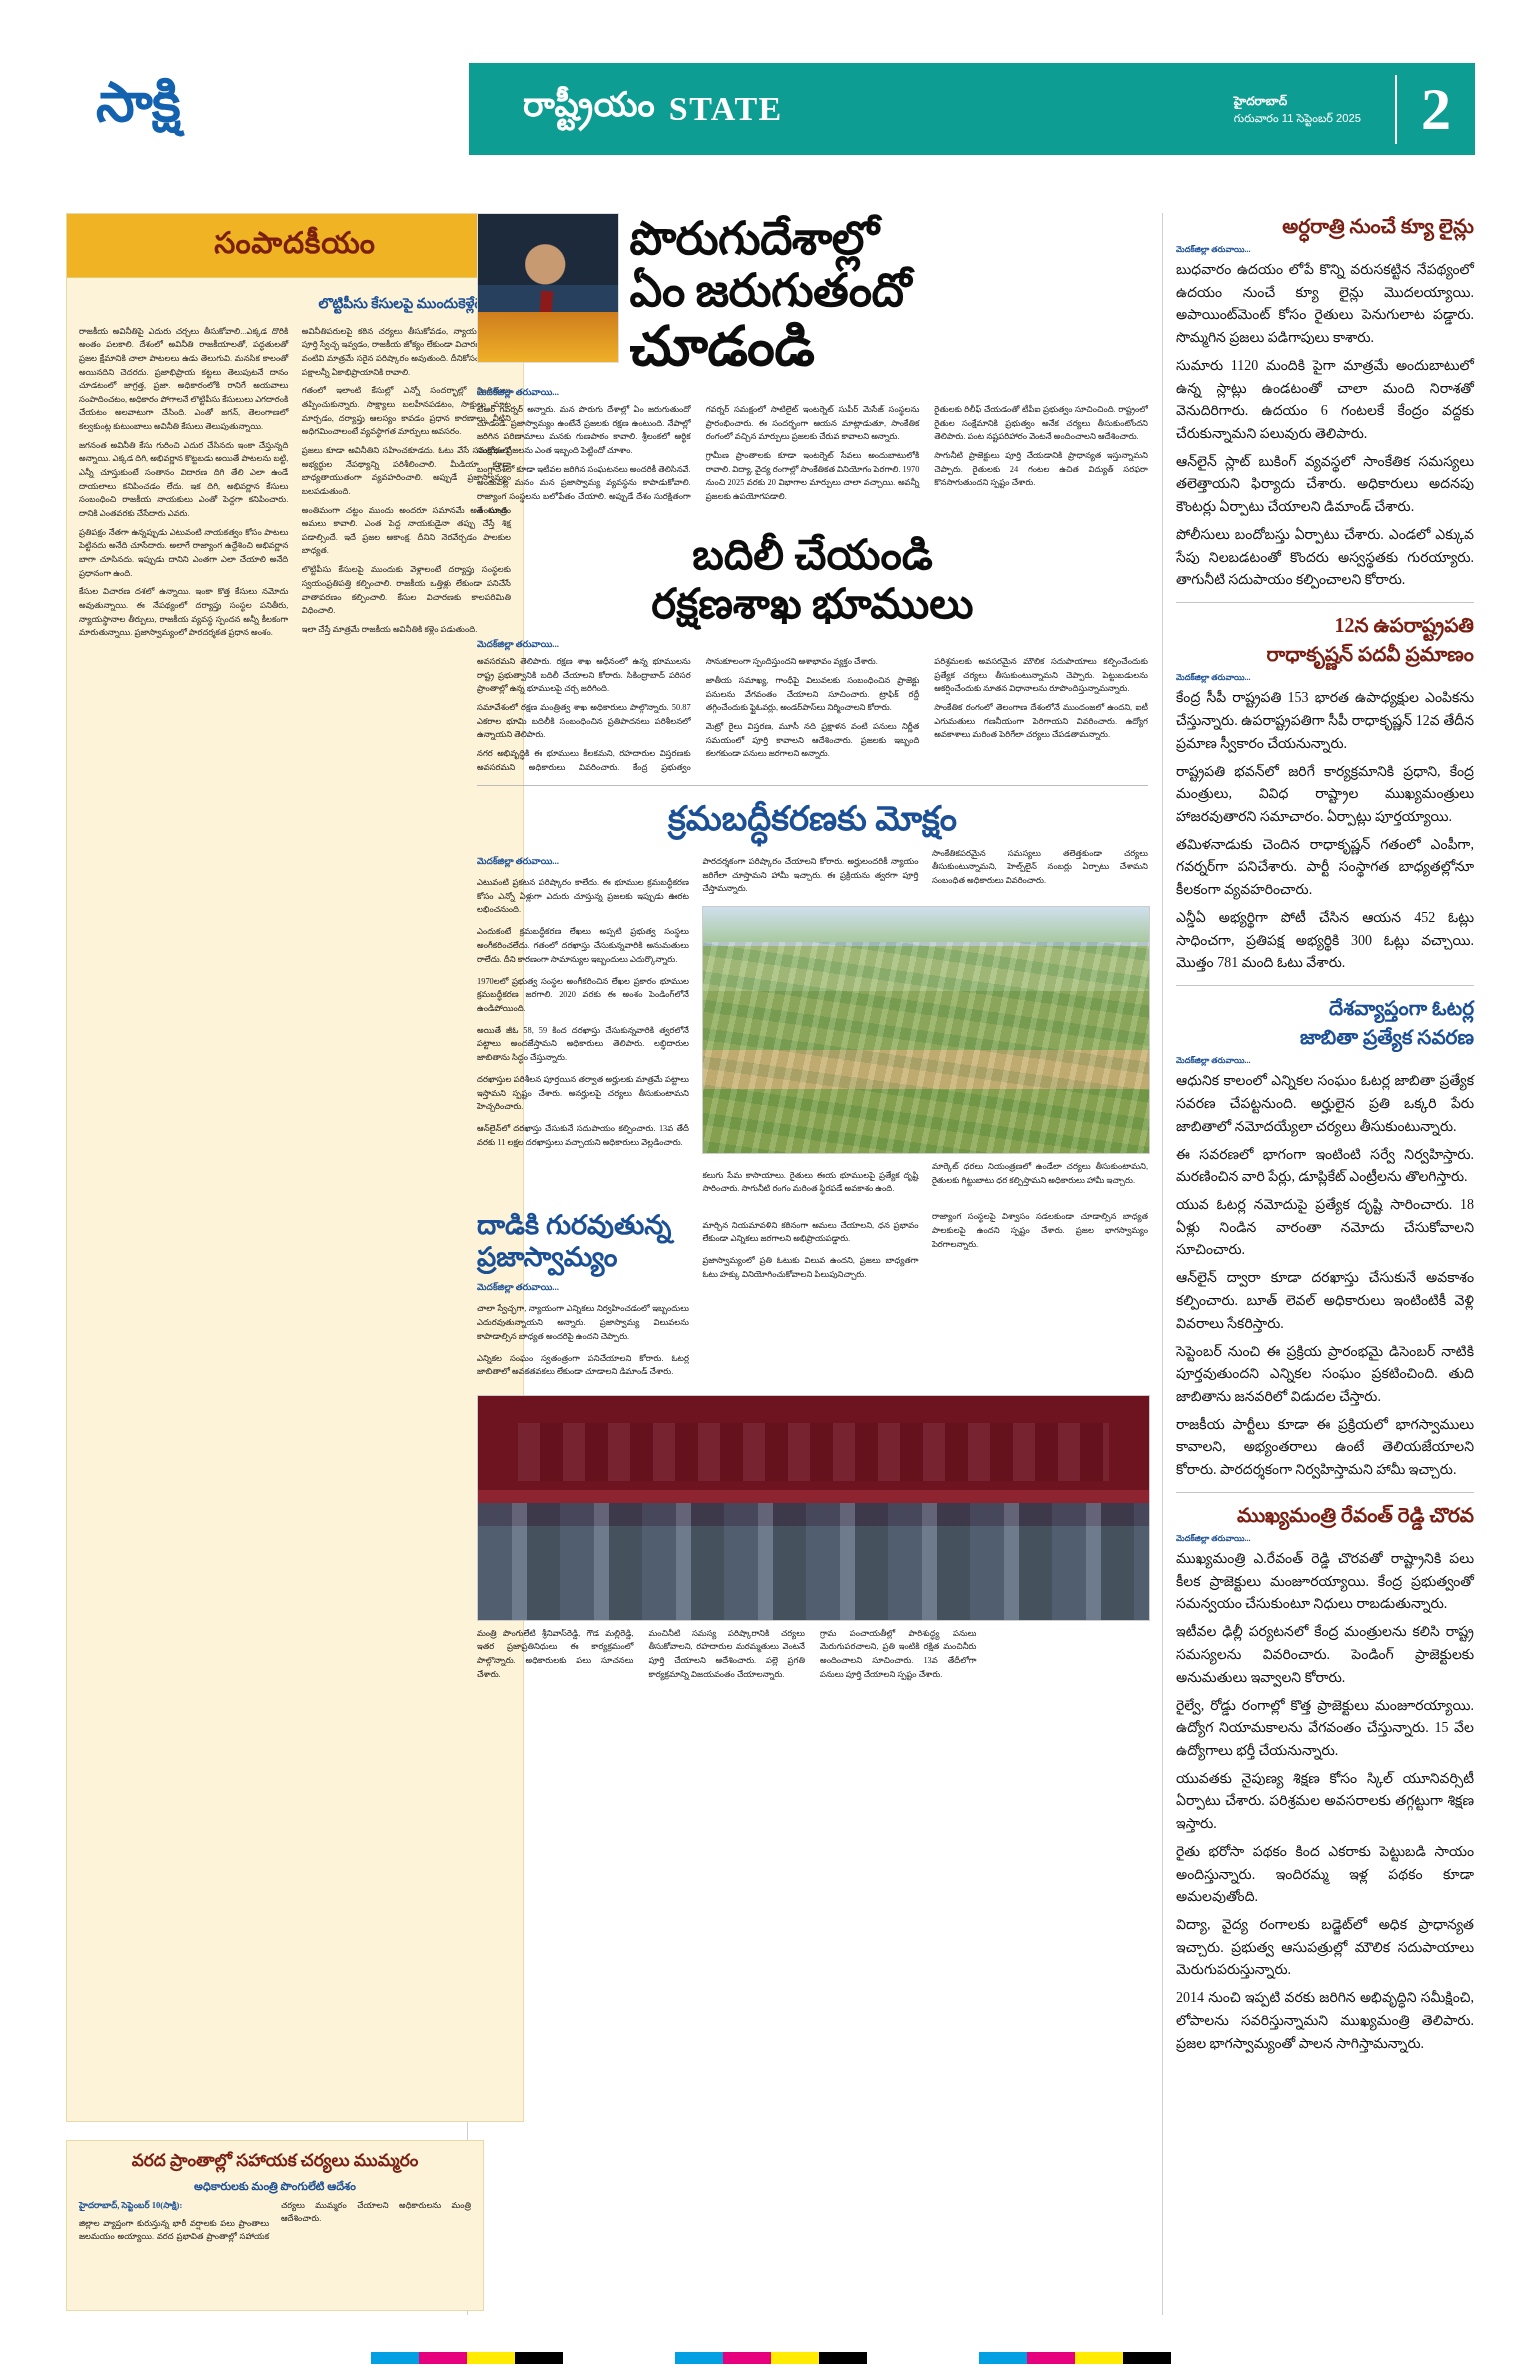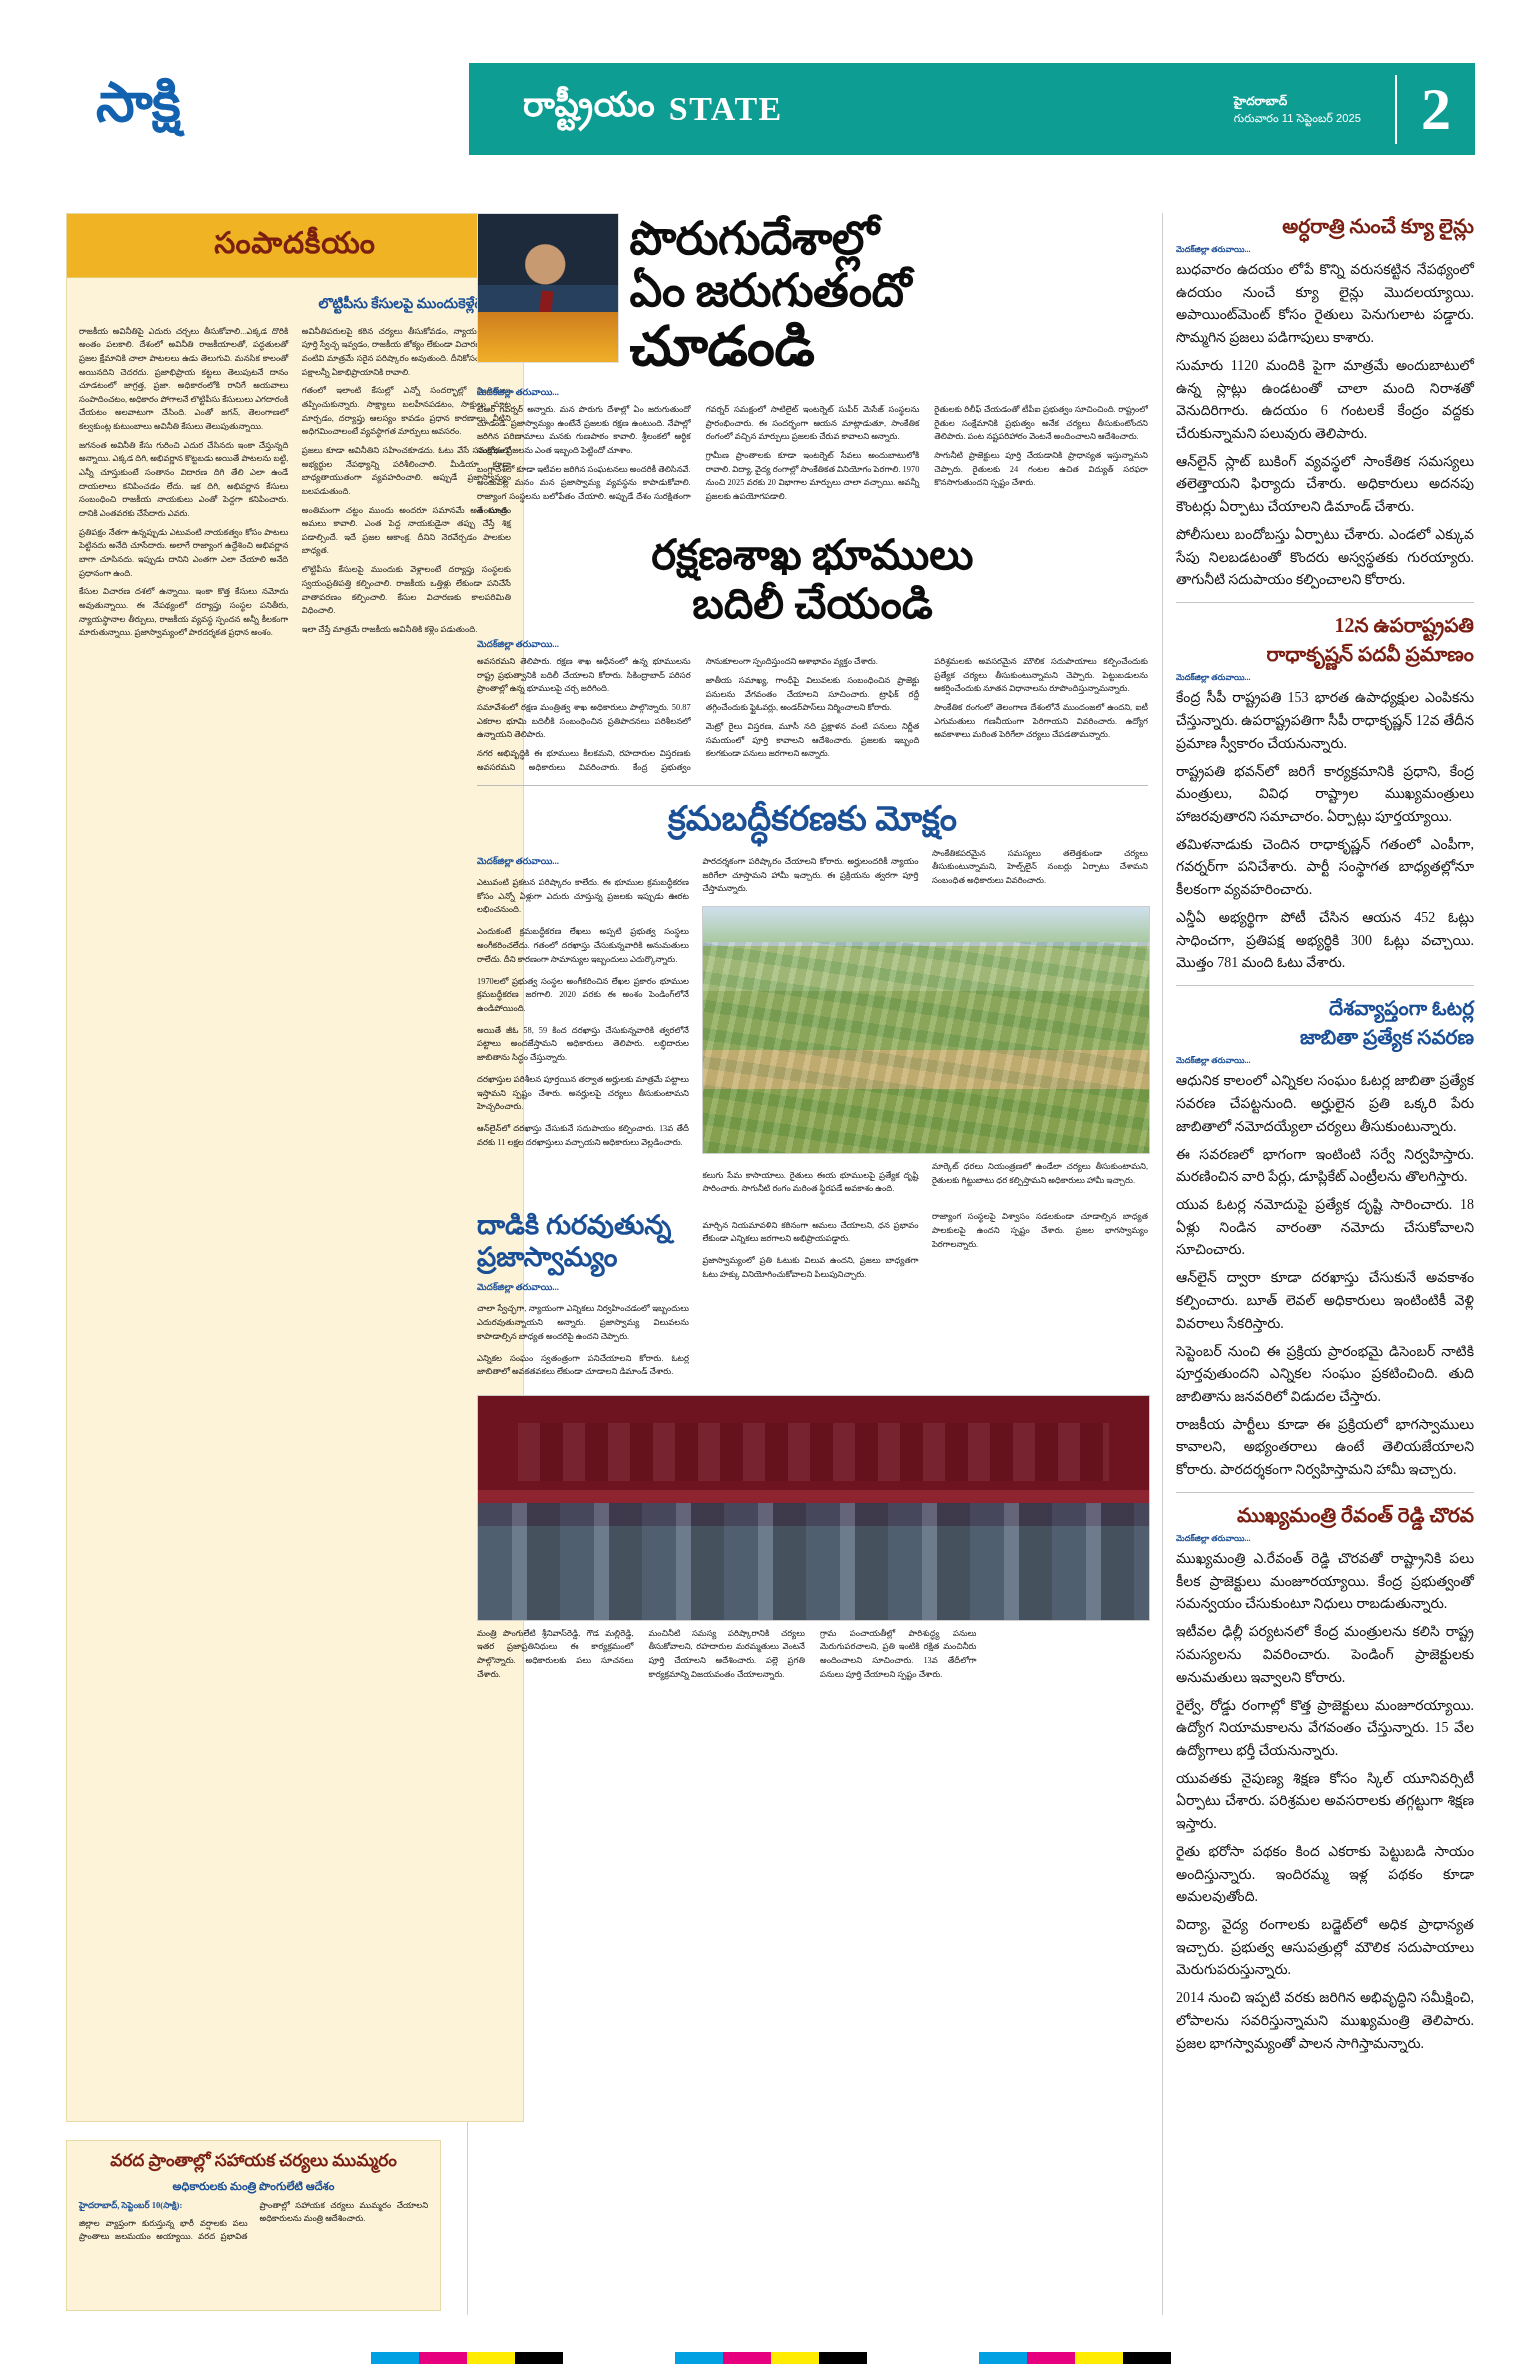--- a/index.html
+++ b/index.html
@@ -132,21 +132,21 @@
     color: #1a1a1a;
     font-family: "Liberation Serif", serif;
     hyphens: auto;
   }
   .editorial-body p { margin: 0 0 5.2px 0; }
 
   .editorial-foot {
     position: absolute;
     left: 66px;
     top: 2140px;
-    width: 375px;
+    width: 418px;
     background: #fdf3d8;
     border: 0.7px solid #e8d9a8;
     box-sizing: border-box;
     padding: 9px 12px 10.4px 12px;
     height: 171px;
     overflow: hidden;
   }
   .editorial-foot h3 {
     margin: 0 0 6px 0;
     font-family: "Liberation Serif", serif;
@@ -422,22 +422,22 @@
     <div class="cols-3">
       <p>టీఆర్ గవర్నర్ అన్నారు. మన పొరుగు దేశాల్లో ఏం జరుగుతుందో చూడండి. ప్రజాస్వామ్యం ఉంటేనే ప్రజలకు రక్షణ ఉంటుంది. నేపాల్లో జరిగిన పరిణామాలు మనకు గుణపాఠం కావాలి. శ్రీలంకలో ఆర్థిక సంక్షోభం ప్రజలను ఎంత ఇబ్బంది పెట్టిందో చూశాం.</p>
       <p>బంగ్లాదేశ్‌లో కూడా ఇటీవల జరిగిన సంఘటనలు అందరికీ తెలిసినవే. అందువల్ల మనం మన ప్రజాస్వామ్య వ్యవస్థను కాపాడుకోవాలి. రాజ్యాంగ సంస్థలను బలోపేతం చేయాలి. అప్పుడే దేశం సురక్షితంగా ఉంటుంది.</p>
       <p>గవర్నర్ సమక్షంలో సాటిలైట్ ఇంటర్నెట్ సుపీర్ మెసేజ్ సంస్థలను ప్రారంభించారు. ఈ సందర్భంగా ఆయన మాట్లాడుతూ, సాంకేతిక రంగంలో వచ్చిన మార్పులు ప్రజలకు చేరువ కావాలని అన్నారు.</p>
       <p>గ్రామీణ ప్రాంతాలకు కూడా ఇంటర్నెట్ సేవలు అందుబాటులోకి రావాలి. విద్యా, వైద్య రంగాల్లో సాంకేతికత వినియోగం పెరగాలి. 1970 నుంచి 2025 వరకు 20 విభాగాల మార్పులు చాలా వచ్చాయి. అవన్నీ ప్రజలకు ఉపయోగపడాలి.</p>
       <p>రైతులకు రిలీఫ్ చేయడంతో టీపీఐ ప్రభుత్వం సూచించింది. రాష్ట్రంలో రైతుల సంక్షేమానికి ప్రభుత్వం అనేక చర్యలు తీసుకుంటోందని తెలిపారు. పంట నష్టపరిహారం వెంటనే అందించాలని ఆదేశించారు.</p>
       <p>సాగునీటి ప్రాజెక్టులు పూర్తి చేయడానికి ప్రాధాన్యత ఇస్తున్నామని చెప్పారు. రైతులకు 24 గంటల ఉచిత విద్యుత్ సరఫరా కొనసాగుతుందని స్పష్టం చేశారు.</p>
     </div>
 
     <div class="sub-headline">
+      <div>బదిలీ చేయండి</div>
       <div>రక్షణశాఖ భూములు</div>
-      <div>బదిలీ చేయండి</div>
     </div>
     <div class="kicker-line">మెదక్‌జిల్లా తరువాయి...</div>
     <div class="cols-3">
       <p>అవసరమని తెలిపారు. రక్షణ శాఖ ఆధీనంలో ఉన్న భూములను రాష్ట్ర ప్రభుత్వానికి బదిలీ చేయాలని కోరారు. సికింద్రాబాద్ పరిసర ప్రాంతాల్లో ఉన్న భూములపై చర్చ జరిగింది.</p>
       <p>సమావేశంలో రక్షణ మంత్రిత్వ శాఖ అధికారులు పాల్గొన్నారు. 50.87 ఎకరాల భూమి బదిలీకి సంబంధించిన ప్రతిపాదనలు పరిశీలనలో ఉన్నాయని తెలిపారు.</p>
       <p>నగర అభివృద్ధికి ఈ భూములు కీలకమని, రహదారుల విస్తరణకు అవసరమని అధికారులు వివరించారు. కేంద్ర ప్రభుత్వం సానుకూలంగా స్పందిస్తుందని ఆశాభావం వ్యక్తం చేశారు.</p>
       <p>జాతీయ సమాఖ్య, గాంధీపై విలువలకు సంబంధించిన ప్రాజెక్టు పనులను వేగవంతం చేయాలని సూచించారు. ట్రాఫిక్ రద్దీ తగ్గించేందుకు ఫ్లైఓవర్లు, అండర్‌పాస్‌లు నిర్మించాలని కోరారు.</p>
       <p>మెట్రో రైలు విస్తరణ, మూసీ నది ప్రక్షాళన వంటి పనులు నిర్ణీత సమయంలో పూర్తి కావాలని ఆదేశించారు. ప్రజలకు ఇబ్బంది కలగకుండా పనులు జరగాలని అన్నారు.</p>
       <p>పరిశ్రమలకు అవసరమైన మౌలిక సదుపాయాలు కల్పించేందుకు ప్రత్యేక చర్యలు తీసుకుంటున్నామని చెప్పారు. పెట్టుబడులను ఆకర్షించేందుకు నూతన విధానాలను రూపొందిస్తున్నామన్నారు.</p>
       <p>సాంకేతిక రంగంలో తెలంగాణ దేశంలోనే ముందంజలో ఉందని, ఐటీ ఎగుమతులు గణనీయంగా పెరిగాయని వివరించారు. ఉద్యోగ అవకాశాలు మరింత పెరిగేలా చర్యలు చేపడతామన్నారు.</p>

